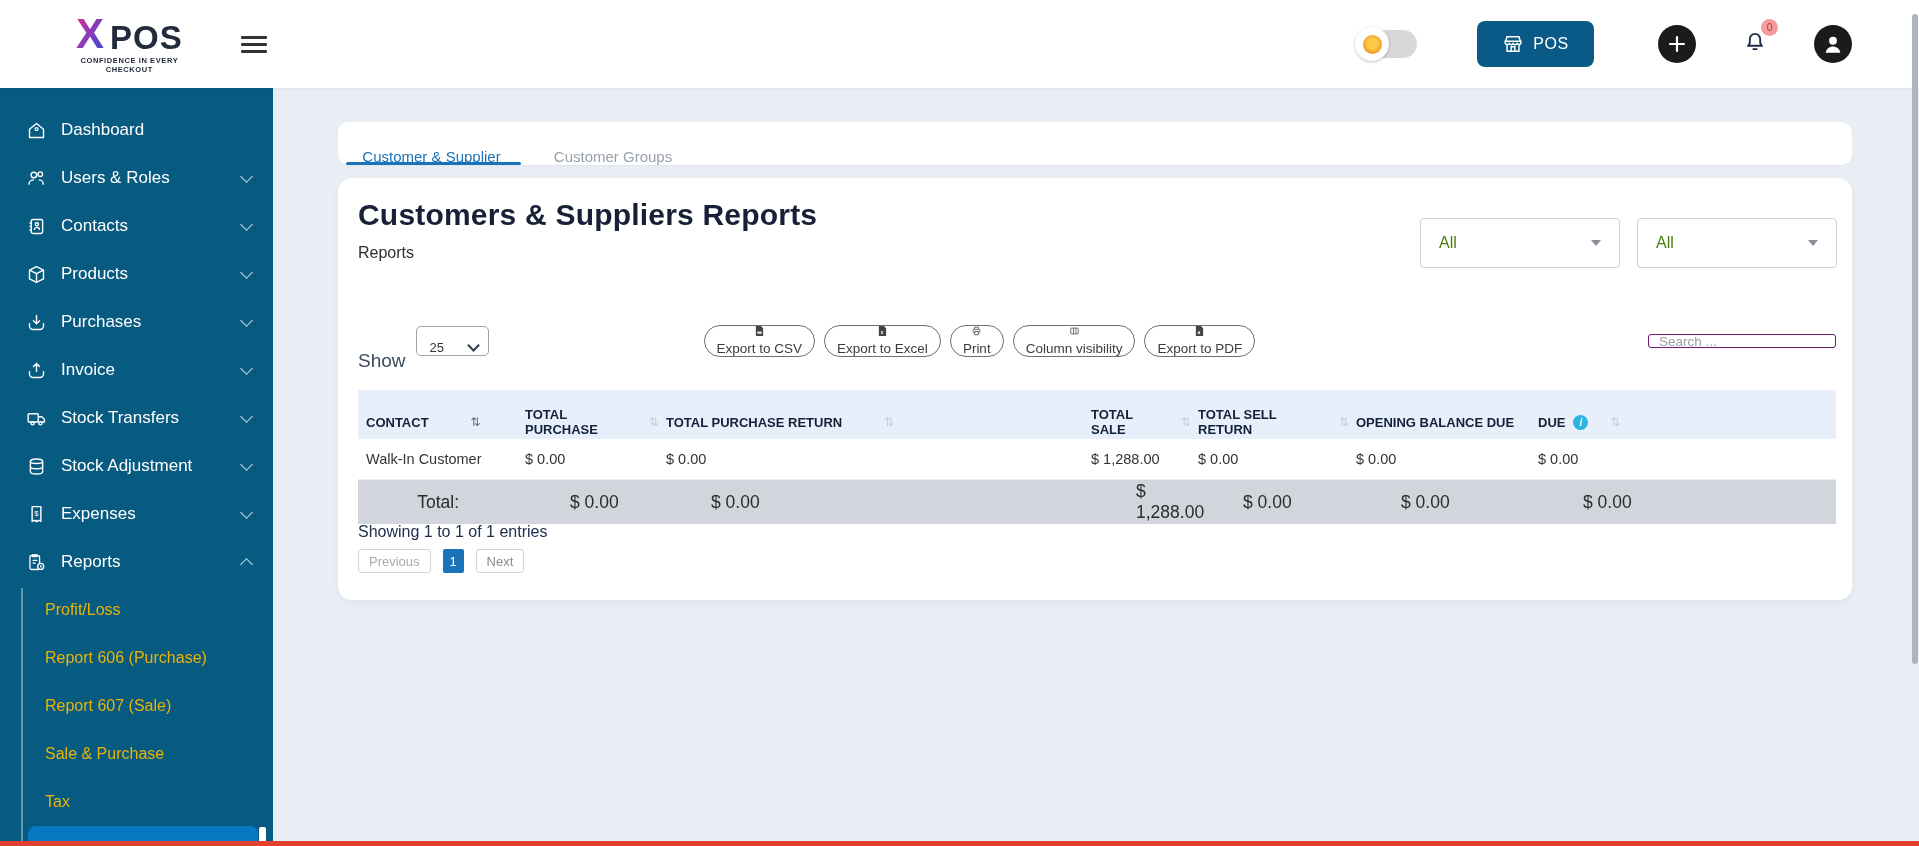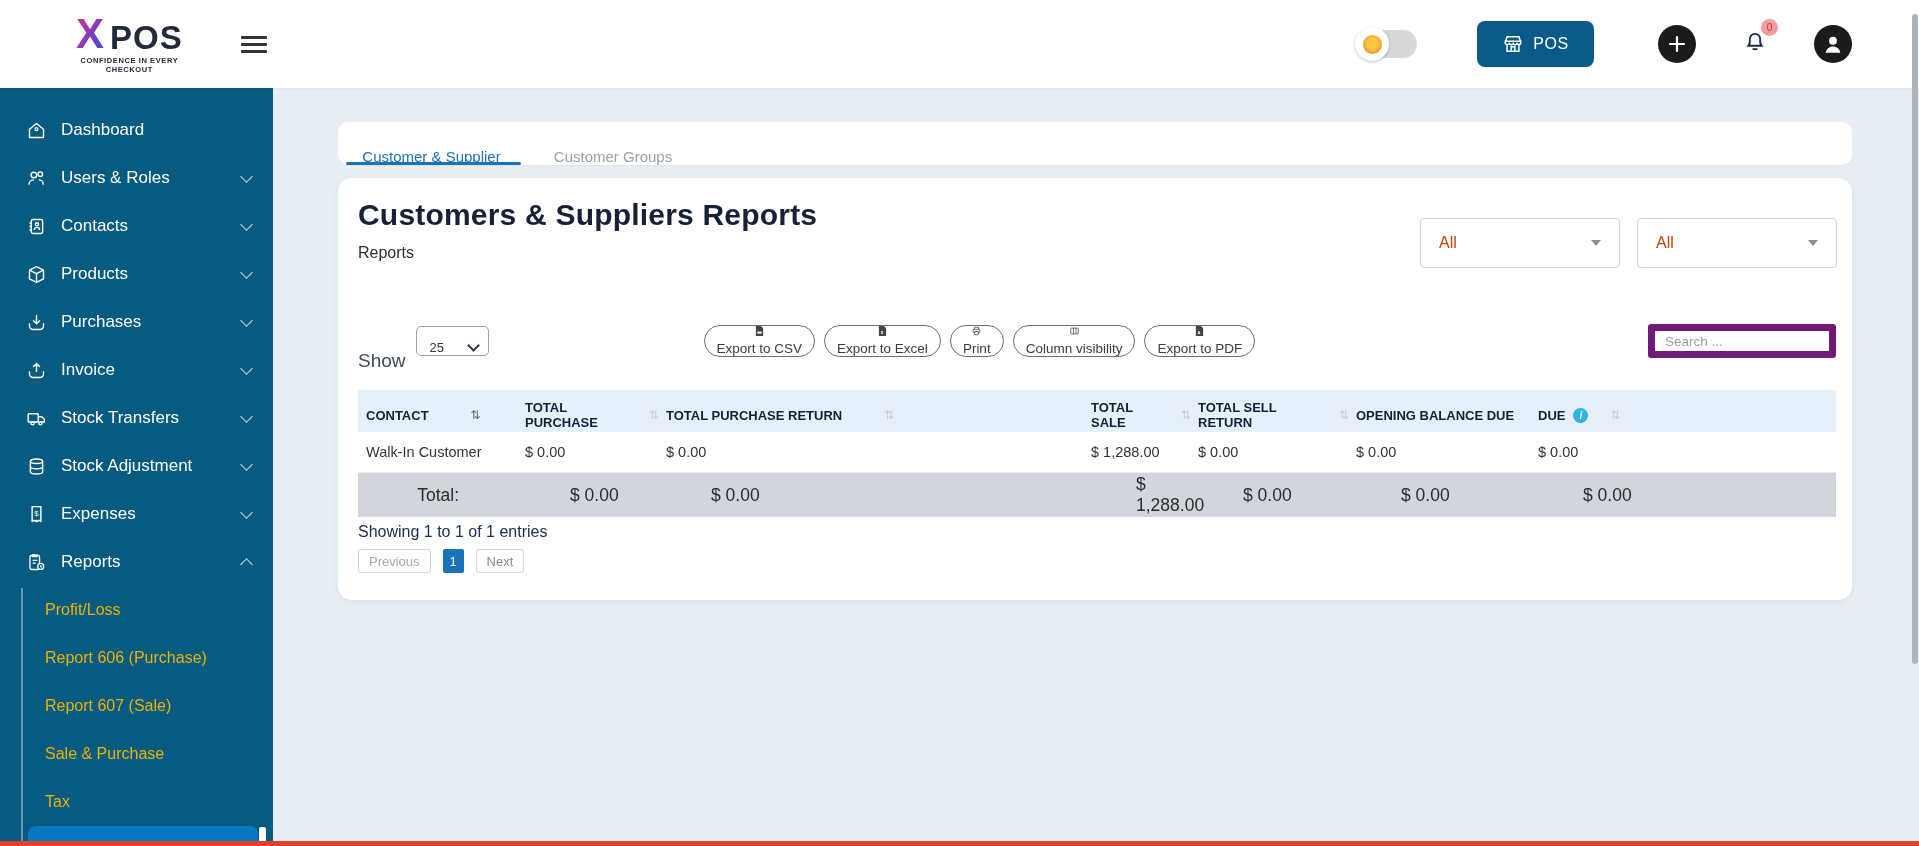--- a/index.html
+++ b/index.html
@@ -39,35 +39,35 @@
   .tab{display:flex;align-items:flex-end;justify-content:center;font-size:15px;cursor:pointer;}
   .tab.active{width:187px;color:#1A73B8;font-weight:500;position:relative;}
   .tab.active::after{content:"";position:absolute;left:8px;right:4px;bottom:0;height:3px;background:#1A73B8;border-radius:2px;}
   .tab.inactive{width:176px;color:#9AA1A8;}
 
   
   .card{position:absolute;left:338px;top:178px;width:1514px;height:422px;background:#fff;border-radius:14px;box-shadow:0 2px 6px rgba(30,60,90,.06);z-index:2;}
   .r-title{position:absolute;left:20px;top:20px;margin:0;font-size:30px;font-weight:800;color:#182038;letter-spacing:.2px;}
   .r-sub{position:absolute;left:20px;top:66px;font-size:16px;color:#2E2E2E;}
   .filters{position:absolute;right:15px;top:40px;display:flex;gap:17px;}
-  .dd{width:200px;height:50px;border:1px solid #CCD2D8;border-radius:4px;background:#fff;display:flex;align-items:center;justify-content:space-between;padding:0 18px;font-size:16px;color:#c2410c;box-sizing:border-box;cursor:pointer;}
+  .dd{width:200px;height:50px;border:1px solid #CCD2D8;border-radius:4px;background:#fff;display:flex;align-items:center;justify-content:space-between;padding:0 18px;font-size:16px;color:#4d7c0f;box-sizing:border-box;cursor:pointer;}
   .caret{width:0;height:0;border-left:5px solid transparent;border-right:5px solid transparent;border-top:6px solid #878F98;}
 
   .toolbar{position:absolute;left:20px;right:16px;top:145px;height:36px;display:flex;align-items:center;}
   .show-lbl{font-size:19px;color:#3D4B5C;margin-right:10px;margin-top:40px;}
   .psize{width:73px;height:30px;border:1px solid #9AA2AB;border-radius:5px;display:flex;align-items:center;justify-content:space-between;padding:12px 10px 0 13px;font-size:13px;color:#333;box-sizing:border-box;cursor:pointer;background:#fff;}
   .chev-dk{width:7px;height:7px;border-right:2px solid #2B3950;border-bottom:2px solid #2B3950;transform:rotate(45deg);margin-top:-3px;}
   .btns{display:flex;gap:9px;margin-left:215px;}
   .export-btn{height:32px;border:1px solid #6F6F6F;border-radius:16px;background:#fff;display:flex;align-items:center;gap:5px;padding:0 12px;font-size:13.5px;color:#3C3C3C;font-family:inherit;cursor:pointer;flex-direction:column;}
-  .search{margin-left:auto;width:188px;height:34px;border:7px solid #701a75;border-radius:3px;padding:0 10px;font-size:13.5px;color:#333;box-sizing:border-box;font-family:inherit;}
+  .search{margin-left:auto;width:188px;height:14px;border:1px solid #701a75;border-radius:3px;padding:0 10px;font-size:13.5px;color:#333;box-sizing:border-box;font-family:inherit;}
   .search::placeholder{color:#9AA0A6;}
 
   .tablewrap{position:absolute;left:20px;right:16px;top:212px;}
   table{width:100%;border-collapse:collapse;table-layout:fixed;}
-  thead th{background:#E7F0FA;height:34px;font-size:13px;color:#13203A;text-align:left;padding:8px 0 0 8px;font-weight:bold;cursor:pointer;}
+  thead th{background:#E7F0FA;height:34px;font-size:13px;color:#13203A;text-align:left;padding:15px 0 0 8px;font-weight:bold;cursor:pointer;}
   .thf{display:flex;align-items:center;}
   .sort{margin-left:42px;font-size:12px;color:#C7CDD6;letter-spacing:-1px;font-weight:normal;}
   .sort.active{color:#5D6878;}
   .info{width:15px;height:15px;border-radius:50%;background:#2CB5E2;color:#fff;font-size:10px;font-style:italic;font-weight:bold;display:inline-flex;align-items:center;justify-content:center;margin-left:8px;cursor:pointer;}
   tbody td{height:38px;font-size:14.5px;color:#333;padding-left:8px;border-bottom:1px solid #ECECEC;}
   tr.total td{background:#D2D6DC;height:41px;font-size:17.5px;color:#2B2B2B;border-bottom:none;padding-left:53px;}
   tr.total td:first-child{text-align:right;padding-right:58px;padding-left:0;}
 
   .summary{position:absolute;left:20px;top:345px;font-size:16px;color:#20304E;}
   .pager{position:absolute;left:20px;top:371px;display:flex;gap:12px;align-items:center;}

